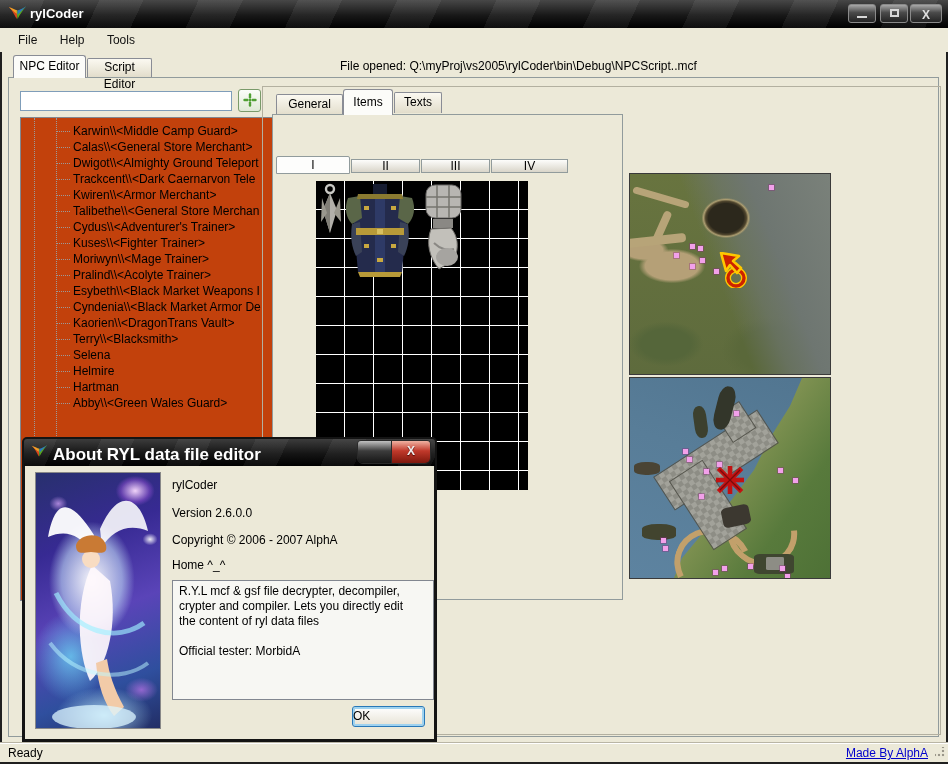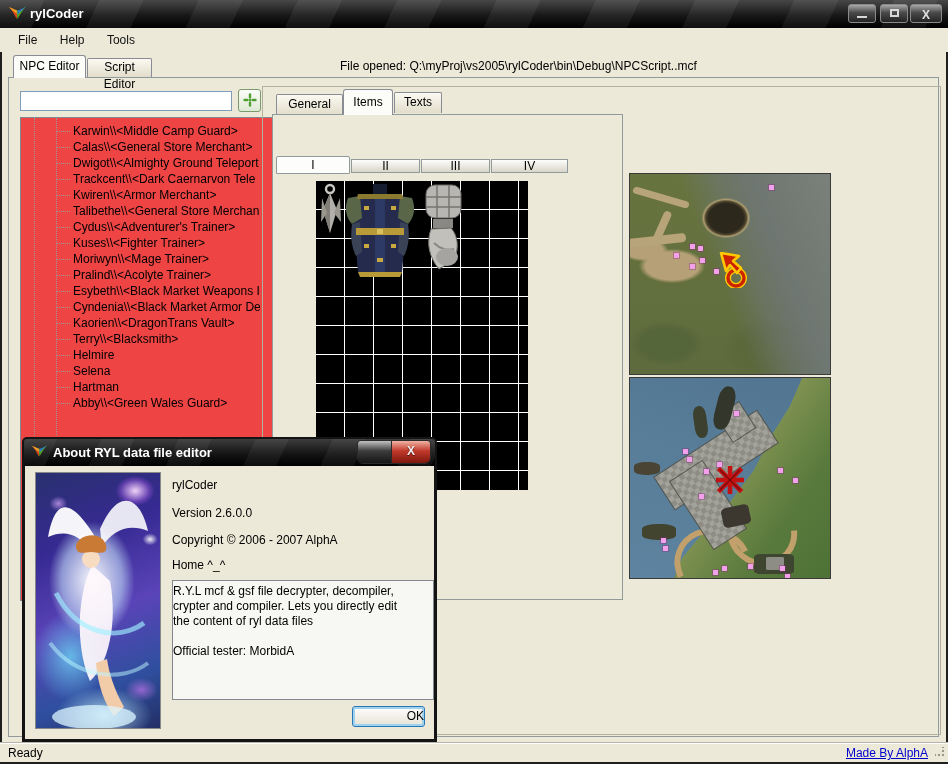--- a/index.html
+++ b/index.html
@@ -24,21 +24,21 @@
   .menu-item:first-child{margin-left:9px;}
   
   .tab-npc{position:absolute;left:13px;top:55px;width:73px;height:23px;background:#fcfcf9;border:1px solid #898c95;border-bottom:none;border-radius:3px 3px 0 0;font-size:12px;text-align:center;line-height:21px;z-index:3;box-sizing:border-box;}
   .tab-script{position:absolute;left:87px;top:58px;width:65px;height:19px;background:linear-gradient(#fbf9f1,#e2ddcb);border:1px solid #898c95;border-bottom:none;border-radius:2px 2px 0 0;font-size:12px;text-align:center;line-height:17px;z-index:1;box-sizing:border-box;}
   .file-opened{position:absolute;left:340px;top:59px;font-size:12px;color:#000;}
   .page-box{position:absolute;left:8px;top:77px;width:931px;height:660px;border:1px solid #919b9c;box-sizing:border-box;z-index:0;}
   
   .search-input{position:absolute;left:20px;top:91px;width:212px;height:20px;border:1px solid #7f9db9;background:#fff;box-sizing:border-box;font:12px "Liberation Sans",sans-serif;padding:2px 4px;}
   .search-btn{position:absolute;left:238px;top:89px;width:23px;height:23px;border:1px solid #7a9a6a;border-radius:3px;background:linear-gradient(#fbfdf9,#dfe9d5);box-sizing:border-box;text-align:center;padding-top:3px;}
   
-  .tree{position:absolute;left:20px;top:117px;width:280px;height:484px;background:#ef4444;border:1px solid #828790;box-sizing:border-box;overflow:hidden;padding-left:48px;}
+  .tree{position:absolute;left:20px;top:117px;width:280px;height:484px;background:#c2410c;border:1px solid #828790;box-sizing:border-box;overflow:hidden;padding-left:48px;}
   .tree .vline{position:absolute;top:0;bottom:0;width:0;border-left:1px dotted #9a9a9a;}
   .tree .vline.v1{left:13px;} .tree .vline.v2{left:35px;}
   .tree-row{position:relative;height:16px;line-height:16px;white-space:nowrap;font-size:12px;color:#000;}
   .tree-rows{position:absolute;left:0;top:5px;right:17px;overflow:hidden;}
   .tree-connector{display:inline-block;width:13px;margin-left:36px;border-top:1px dotted #9a9a9a;vertical-align:middle;}
   .tree-label{padding-left:3px;}
   .tree-scroll{position:absolute;right:0;top:0;bottom:0;width:17px;background:#f2f1ec;border-left:1px solid #d4d0c8;}
   .scroll-up{position:absolute;left:1px;top:1px;width:15px;height:15px;background:linear-gradient(#fdfdfb,#d8d4c8);border:1px solid #9a9a9a;border-radius:2px;box-sizing:border-box;font-size:7px;text-align:center;line-height:13px;color:#333;}
   .scroll-thumb{position:absolute;left:1px;top:88px;width:15px;height:352px;background:linear-gradient(90deg,#f4f3ee,#d9d5c9);border:1px solid #9a9a9a;border-radius:2px;box-sizing:border-box;}
   .scroll-thumb .grip{display:block;margin:132px auto 0;width:7px;height:1px;border-top:1px solid #9a9a9a;border-bottom:1px solid #9a9a9a;padding:2px 0;background-clip:content-box;background:#9a9a9a;}
@@ -78,37 +78,37 @@
   .pier{position:absolute;background:repeating-conic-gradient(#a2a29a 0 25%,#8d8d85 0 50%);background-size:10px 10px;border:1px solid #55554d;transform:rotate(-33deg);}
   .ship{position:absolute;background:#33362a;border-radius:45%/30%;}
   .pink-dot{position:absolute;width:5px;height:5px;background:#f2a0ea;outline:1px solid rgba(140,40,130,.35);}
   .mappath{position:absolute;background:#b7a478;border-radius:4px;}
   
   .dialog{position:absolute;left:22px;top:437px;width:415px;height:305px;background:#ece9d8;border:3px solid #141414;border-radius:5px 5px 0 0;box-sizing:border-box;z-index:10;}
   .dlg-title{position:absolute;left:-1px;top:-1px;right:-1px;height:27px;border-radius:3px 3px 0 0;
     background:repeating-linear-gradient(115deg, rgba(255,255,255,.05) 0 30px, rgba(255,255,255,0) 30px 70px),
                linear-gradient(#3c3c3c,#141414 55%,#000);}
   .dlg-title .logo{position:absolute;left:7px;top:5px;}
-  .dlg-title-text{position:absolute;left:29px;top:6px;color:#fff;font-size:13px;font-weight:bold;}
+  .dlg-title-text{position:absolute;left:29px;top:6px;color:#fff;font-size:17px;font-weight:bold;}
   .dlg-btns{position:absolute;right:4px;top:1px;width:72px;height:22px;border:1px solid #2a2a2a;border-radius:4px 4px 6px 6px;overflow:hidden;display:flex;}
   .dlg-btn-dark{width:34px;height:100%;background:linear-gradient(#c2c2c2,#3c3c3c 45%,#161616);border-right:1px solid #2a2a2a;box-sizing:border-box;}
   .dlg-btn-close{flex:1;background:linear-gradient(#f0b2a2,#c0392b 45%,#7e170c);color:#eee;font-size:12px;font-weight:bold;text-align:center;line-height:21px;text-shadow:0 1px 1px #4a0a04;}
   .angel{position:absolute;left:10px;top:32px;width:126px;height:257px;border:1px solid #888;box-sizing:border-box;overflow:hidden;
     background:
       radial-gradient(26px 20px at 80% 7%, rgba(250,220,255,.95), rgba(170,90,230,.4) 55%, rgba(170,90,230,0) 75%),
       radial-gradient(10px 8px at 92% 26%, rgba(255,255,255,.9), rgba(255,255,255,0) 75%),
       radial-gradient(12px 10px at 18% 12%, rgba(220,170,255,.7), rgba(220,170,255,0) 75%),
       radial-gradient(55px 75px at 45% 42%, rgba(255,255,255,.95), rgba(205,235,255,.55) 55%, rgba(205,235,255,0) 78%),
       radial-gradient(50px 60px at 28% 72%, rgba(110,220,250,.75), rgba(110,220,250,0) 75%),
       radial-gradient(60px 35px at 55% 95%, rgba(190,240,255,.8), rgba(190,240,255,0) 80%),
       radial-gradient(22px 16px at 85% 85%, rgba(200,120,240,.65), rgba(200,120,240,0) 75%),
       linear-gradient(158deg,#28306e 0%,#372a93 28%,#5a44b8 55%,#2f4f9e 80%,#222e66 100%);}
   .dlg-line{position:absolute;font-size:12px;color:#000;}
-  .dlg-textbox{position:absolute;left:147px;top:140px;width:262px;height:120px;background:#f7f7f3;border:1px solid #828790;box-sizing:border-box;font-size:12px;line-height:15px;color:#000;padding:3px 22px 3px 0;white-space:pre-line;}
-  .ok-btn{position:absolute;left:327px;top:266px;width:73px;height:21px;border:1px solid #2878b8;border-radius:3px;background:linear-gradient(#fff,#e6e2d4);box-shadow:inset 0 0 0 2px #9fd2ef;font:12px "Liberation Sans",sans-serif;text-align:right;line-height:19px;box-sizing:border-box;}
+  .dlg-textbox{position:absolute;left:147px;top:140px;width:262px;height:120px;background:#f7f7f3;border:1px solid #828790;box-sizing:border-box;font-size:12px;line-height:15px;color:#000;padding:3px 22px 3px 6px;white-space:pre-line;}
+  .ok-btn{position:absolute;left:327px;top:266px;width:73px;height:21px;border:1px solid #2878b8;border-radius:3px;background:linear-gradient(#fff,#e6e2d4);box-shadow:inset 0 0 0 2px #9fd2ef;font:12px "Liberation Sans",sans-serif;text-align:left;line-height:19px;box-sizing:border-box;}
   
   .statusbar{position:absolute;left:0;top:742px;width:100%;height:19px;background:#ece9d8;border-top:1px solid #b9b5a5;box-shadow:inset 0 1px 0 #fff;font-size:12px;}
   .status-left{position:absolute;left:8px;top:3px;color:#000;}
   .status-link{position:absolute;right:20px;top:3px;color:#0000cc;text-decoration:underline;}
   .grip{position:absolute;right:3px;bottom:5px;width:10px;height:10px;
     background:radial-gradient(circle at 8px 8px,#9a968a 1.2px,transparent 1.6px),
                radial-gradient(circle at 8px 4px,#9a968a 1.2px,transparent 1.6px),
                radial-gradient(circle at 4px 8px,#9a968a 1.2px,transparent 1.6px),
                radial-gradient(circle at 8px 0px,#9a968a 1.2px,transparent 1.6px),
                radial-gradient(circle at 0px 8px,#9a968a 1.2px,transparent 1.6px);}
@@ -173,22 +173,22 @@
         <div class="tree-row"><span class="tree-connector"></span><span class="tree-label">Kwiren\\&lt;Armor Merchant&gt;</span></div>
         <div class="tree-row"><span class="tree-connector"></span><span class="tree-label">Talibethe\\&lt;General Store Merchan</span></div>
         <div class="tree-row"><span class="tree-connector"></span><span class="tree-label">Cydus\\&lt;Adventurer's Trainer&gt;</span></div>
         <div class="tree-row"><span class="tree-connector"></span><span class="tree-label">Kuses\\&lt;Fighter Trainer&gt;</span></div>
         <div class="tree-row"><span class="tree-connector"></span><span class="tree-label">Moriwyn\\&lt;Mage Trainer&gt;</span></div>
         <div class="tree-row"><span class="tree-connector"></span><span class="tree-label">Pralind\\&lt;Acolyte Trainer&gt;</span></div>
         <div class="tree-row"><span class="tree-connector"></span><span class="tree-label">Esybeth\\&lt;Black Market Weapons I</span></div>
         <div class="tree-row"><span class="tree-connector"></span><span class="tree-label">Cyndenia\\&lt;Black Market Armor De</span></div>
         <div class="tree-row"><span class="tree-connector"></span><span class="tree-label">Kaorien\\&lt;DragonTrans Vault&gt;</span></div>
         <div class="tree-row"><span class="tree-connector"></span><span class="tree-label">Terry\\&lt;Blacksmith&gt;</span></div>
+        <div class="tree-row"><span class="tree-connector"></span><span class="tree-label">Selena</span></div>
         <div class="tree-row"><span class="tree-connector"></span><span class="tree-label">Helmire</span></div>
-        <div class="tree-row"><span class="tree-connector"></span><span class="tree-label">Selena</span></div>
         <div class="tree-row"><span class="tree-connector"></span><span class="tree-label">Hartman</span></div>
         <div class="tree-row"><span class="tree-connector"></span><span class="tree-label">Abby\\&lt;Green Wales Guard&gt;</span></div>
       </div>
     <div class="tree-scroll">
       <div class="scroll-up">▲</div>
       <div class="scroll-thumb">
           <span class="grip"></span>
         </div>
     </div>
   </div>

